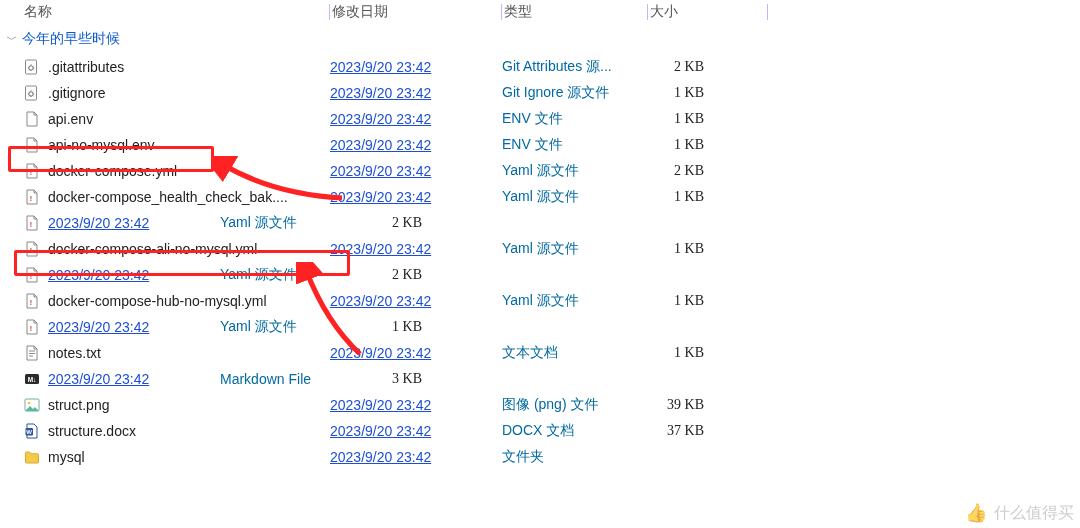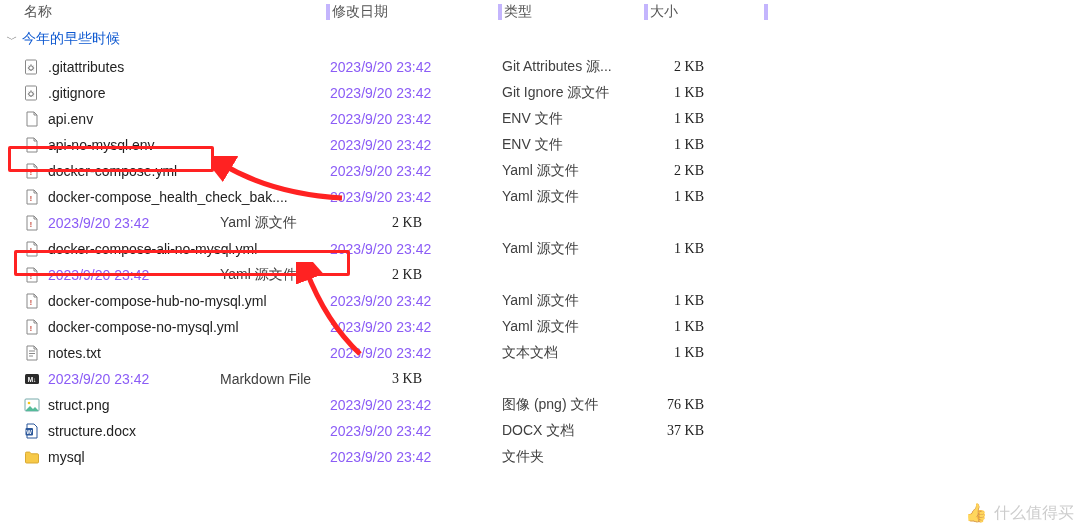--- a/index.html
+++ b/index.html
@@ -16,21 +16,21 @@
   }
   .header-row {
     display: flex;
     align-items: center;
     height: 24px;
     padding: 4px 0 4px 22px;
     font-size: 14px;
     color: #555;
   }
   .header-cell {
-    border-right: 4px solid #c4b5fd;
+    border-right: 1px solid #c4b5fd;
     padding-left: 2px;
     display: flex;
     align-items: center;
     height: 100%;
   }
   .col-name { width: 308px; }
   .col-date { width: 172px; }
   .col-type { width: 146px; }
   .col-size { width: 120px; justify-content: flex-start; }
   .group {
@@ -57,22 +57,22 @@
     position: relative;
   }
   .file-row .icon {
     width: 20px;
     display: inline-flex;
     align-items: center;
     justify-content: center;
     margin-right: 6px;
   }
   .file-row .name { flex: 0 0 282px; white-space: nowrap; overflow: hidden; text-overflow: ellipsis; }
-  .file-row .date { flex: 0 0 172px; color: #8b5cf6; }
-  .file-row .type { flex: 0 0 146px; color: #404040; white-space: nowrap; overflow: hidden; text-overflow: ellipsis; }
+  .file-row .date { flex: 0 0 172px; color: #1d4ed8; text-decoration: underline; }
+  .file-row .type { flex: 0 0 146px; color: #0369a1; white-space: nowrap; overflow: hidden; text-overflow: ellipsis; }
   .file-row .size { flex: 0 0 120px; text-align: right; color: #222; padding-right: 64px; font-family: Liberation Serif, serif;}
   .highlight-box {
     position: absolute;
     border: 3px solid #f22;
     border-radius: 2px;
     pointer-events: none;
     z-index: 5;
   }
   .arrow {
     position: absolute;
@@ -246,21 +246,20 @@
       <span class="size">1 KB</span>
     </div>
     <div class="file-row" id="row-10">
       <span class="icon">
         <svg class="fi" viewBox="0 0 16 16">
           <path d="M3 1h7l3 3v11H3z" fill="#fff" stroke="#888"></path>
           <path d="M10 1v3h3" fill="none" stroke="#888"></path>
           <text x="7" y="11.5" font-size="7" text-anchor="middle" fill="#c0392b" font-weight="bold">!</text>
         </svg>
       </span>
-      <span class="name">docker-compose-no-mysql.yml</span>
       <span class="date">2023/9/20 23:42</span>
       <span class="type">Yaml 源文件</span>
       <span class="size">1 KB</span>
     </div>
     <div class="file-row" id="row-11">
       <span class="icon">
         <svg class="fi" viewBox="0 0 16 16">
           <path d="M3 1h7l3 3v11H3z" fill="#fff" stroke="#888"></path>
           <path d="M10 1v3h3" fill="none" stroke="#888"></path>
           <path d="M5 6h6M5 8.5h6M5 11h4" stroke="#888"></path>
@@ -286,21 +285,21 @@
       <span class="icon">
         <svg class="fi" viewBox="0 0 16 16">
           <rect x="1" y="2" width="14" height="12" rx="1" fill="#fff" stroke="#7aa"></rect>
           <circle cx="5" cy="6" r="1.3" fill="#f5c518"></circle>
           <path d="M2 13l4-4 3 3 2-2 3 3v1H2z" fill="#5b9"></path>
         </svg>
       </span>
       <span class="name">struct.png</span>
       <span class="date">2023/9/20 23:42</span>
       <span class="type">图像 (png) 文件</span>
-      <span class="size">76 KB</span>
+      <span class="size">39 KB</span>
     </div>
     <div class="file-row" id="row-14">
       <span class="icon">
         <svg class="fi" viewBox="0 0 16 16">
           <path d="M3 1h7l3 3v11H3z" fill="#fff" stroke="#2b579a"></path>
           <rect x="1.5" y="5" width="7.5" height="7.5" rx="1" fill="#2b579a"></rect>
           <text x="5.2" y="10.6" font-size="6" text-anchor="middle" fill="#fff" font-weight="bold">W</text>
         </svg>
       </span>
       <span class="name">structure.docx</span>

